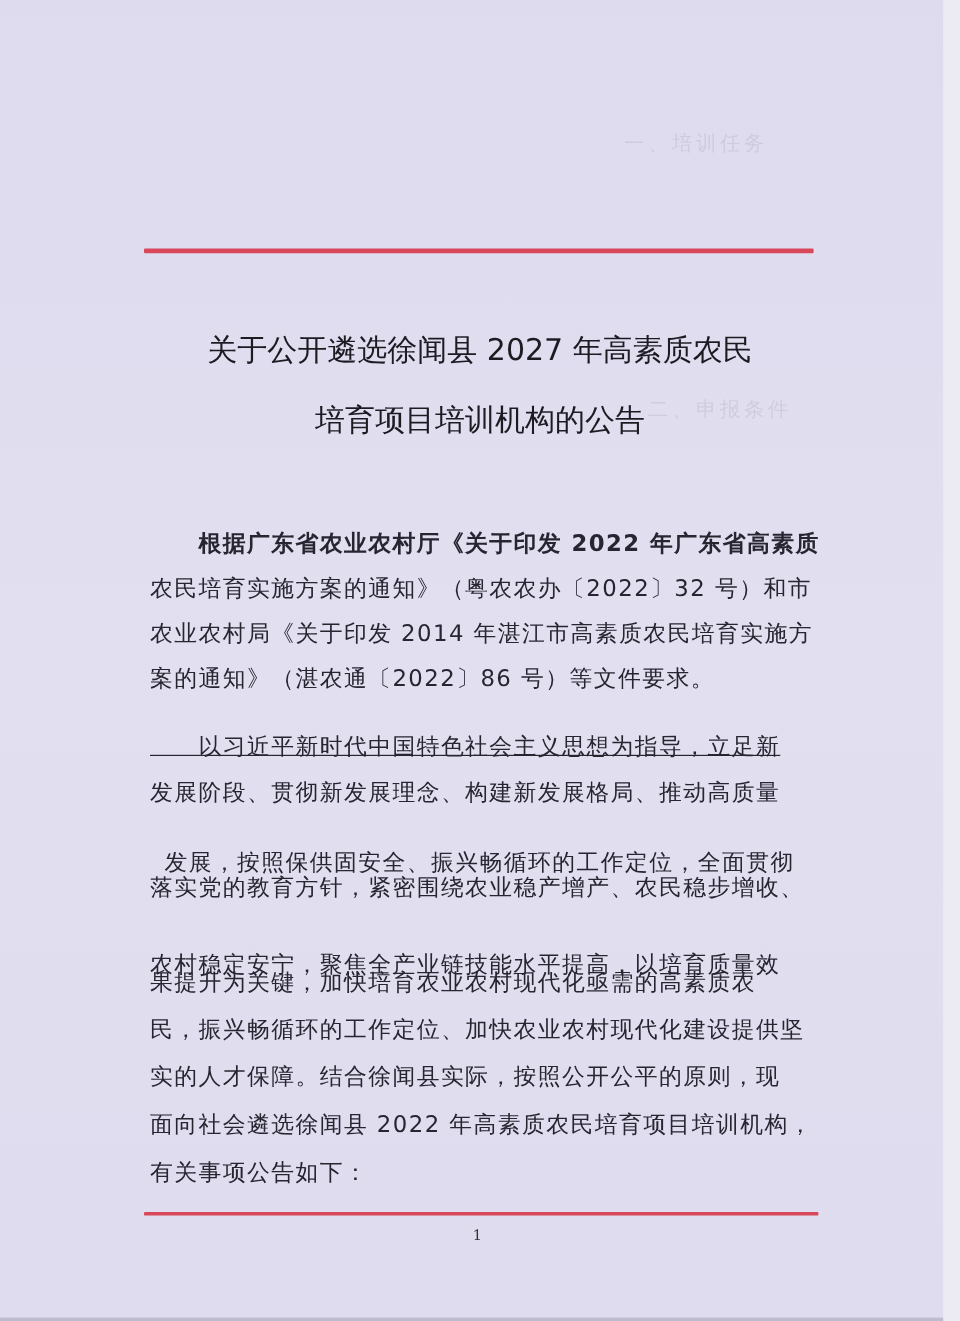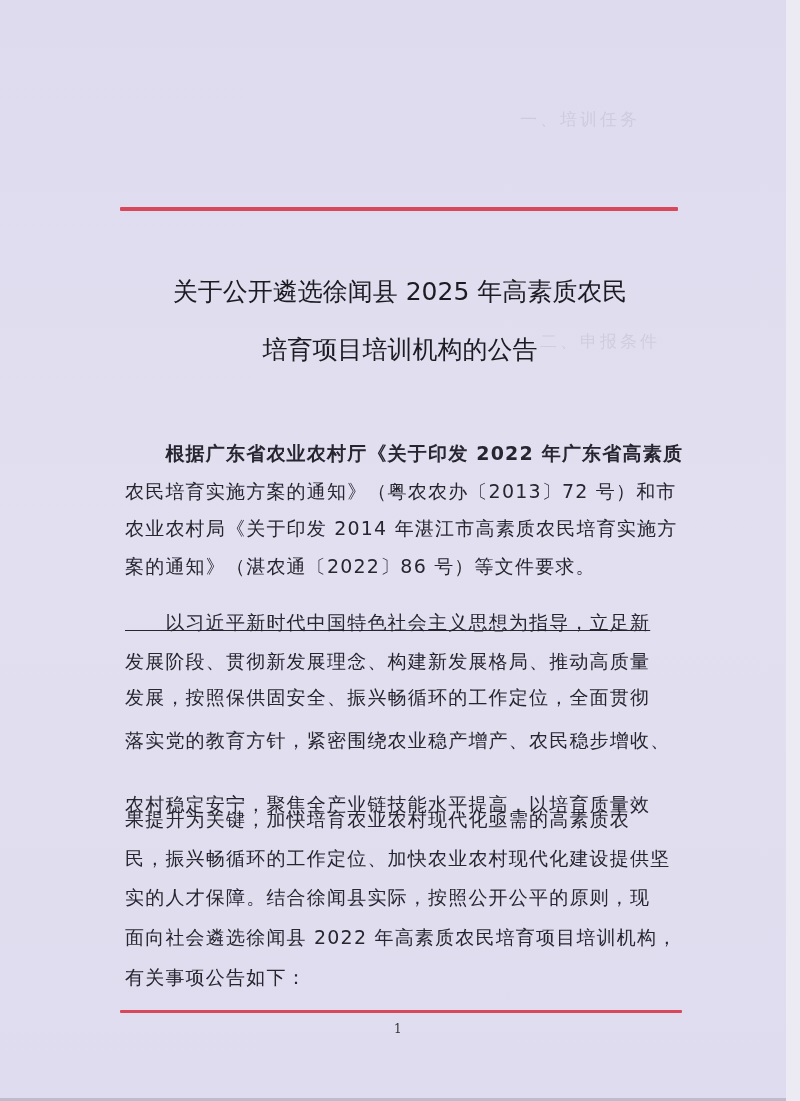--- a/index.html
+++ b/index.html
@@ -106,34 +106,34 @@
 </head>
 <body>
 
 <div class="page">
 
   <div class="ghost" style="left:520px; top:108px;">一、培训任务</div>
   <div class="ghost" style="left:540px; top:330px;">二、申报条件</div>
 
   <div class="rule top"></div>
 
-  <div class="doc-title l1">关于公开遴选徐闻县 2025 年高素质农民</div>
+  <div class="doc-title l1">关于公开遴选徐闻县 2027 年高素质农民</div>
   <div class="doc-title l2">培育项目培训机构的公告</div>
 
   <div class="body-text" style="top:438px;">
     <div class="para-line" style="top:0px;font-weight:bold;">　　根据广东省农业农村厅《关于印发 2022 年广东省高素质</div>
-    <div class="para-line" style="top:38px;">农民培育实施方案的通知》（粤农农办〔2013〕72 号）和市</div>
+    <div class="para-line" style="top:38px;">农民培育实施方案的通知》（粤农农办〔2022〕32 号）和市</div>
     <div class="para-line" style="top:75px;">农业农村局《关于印发 2014 年湛江市高素质农民培育实施方</div>
     <div class="para-line" style="top:113px;">案的通知》（湛农通〔2022〕86 号）等文件要求。</div>
   </div>
 
   <div class="body-text" style="top:607px;">
     <div class="para-line" style="top:0px;text-decoration:underline;">　　以习近平新时代中国特色社会主义思想为指导，立足新</div>
     <div class="para-line" style="top:39px;">发展阶段、贯彻新发展理念、构建新发展格局、推动高质量</div>
-    <div class="para-line" style="top:75px;">发展，按照保供固安全、振兴畅循环的工作定位，全面贯彻</div>
+    <div class="para-line" style="top:97px;margin-left:12px;">发展，按照保供固安全、振兴畅循环的工作定位，全面贯彻</div>
     <div class="para-line" style="top:118px;">落实党的教育方针，紧密围绕农业稳产增产、农民稳步增收、</div>
     <div class="para-line" style="top:158px;margin-top:24px;">农村稳定安宁，聚焦全产业链技能水平提高，以培育质量效</div>
     <div class="para-line" style="top:197px;">果提升为关键，加快培育农业农村现代化亟需的高素质农</div>
     <div class="para-line" style="top:236px;">民，振兴畅循环的工作定位、加快农业农村现代化建设提供坚</div>
     <div class="para-line" style="top:275px;">实的人才保障。结合徐闻县实际，按照公开公平的原则，现</div>
     <div class="para-line" style="top:315px;">面向社会遴选徐闻县 2022 年高素质农民培育项目培训机构，</div>
     <div class="para-line" style="top:355px;">有关事项公告如下：</div>
   </div>
 
   <div class="rule bottom"></div>

